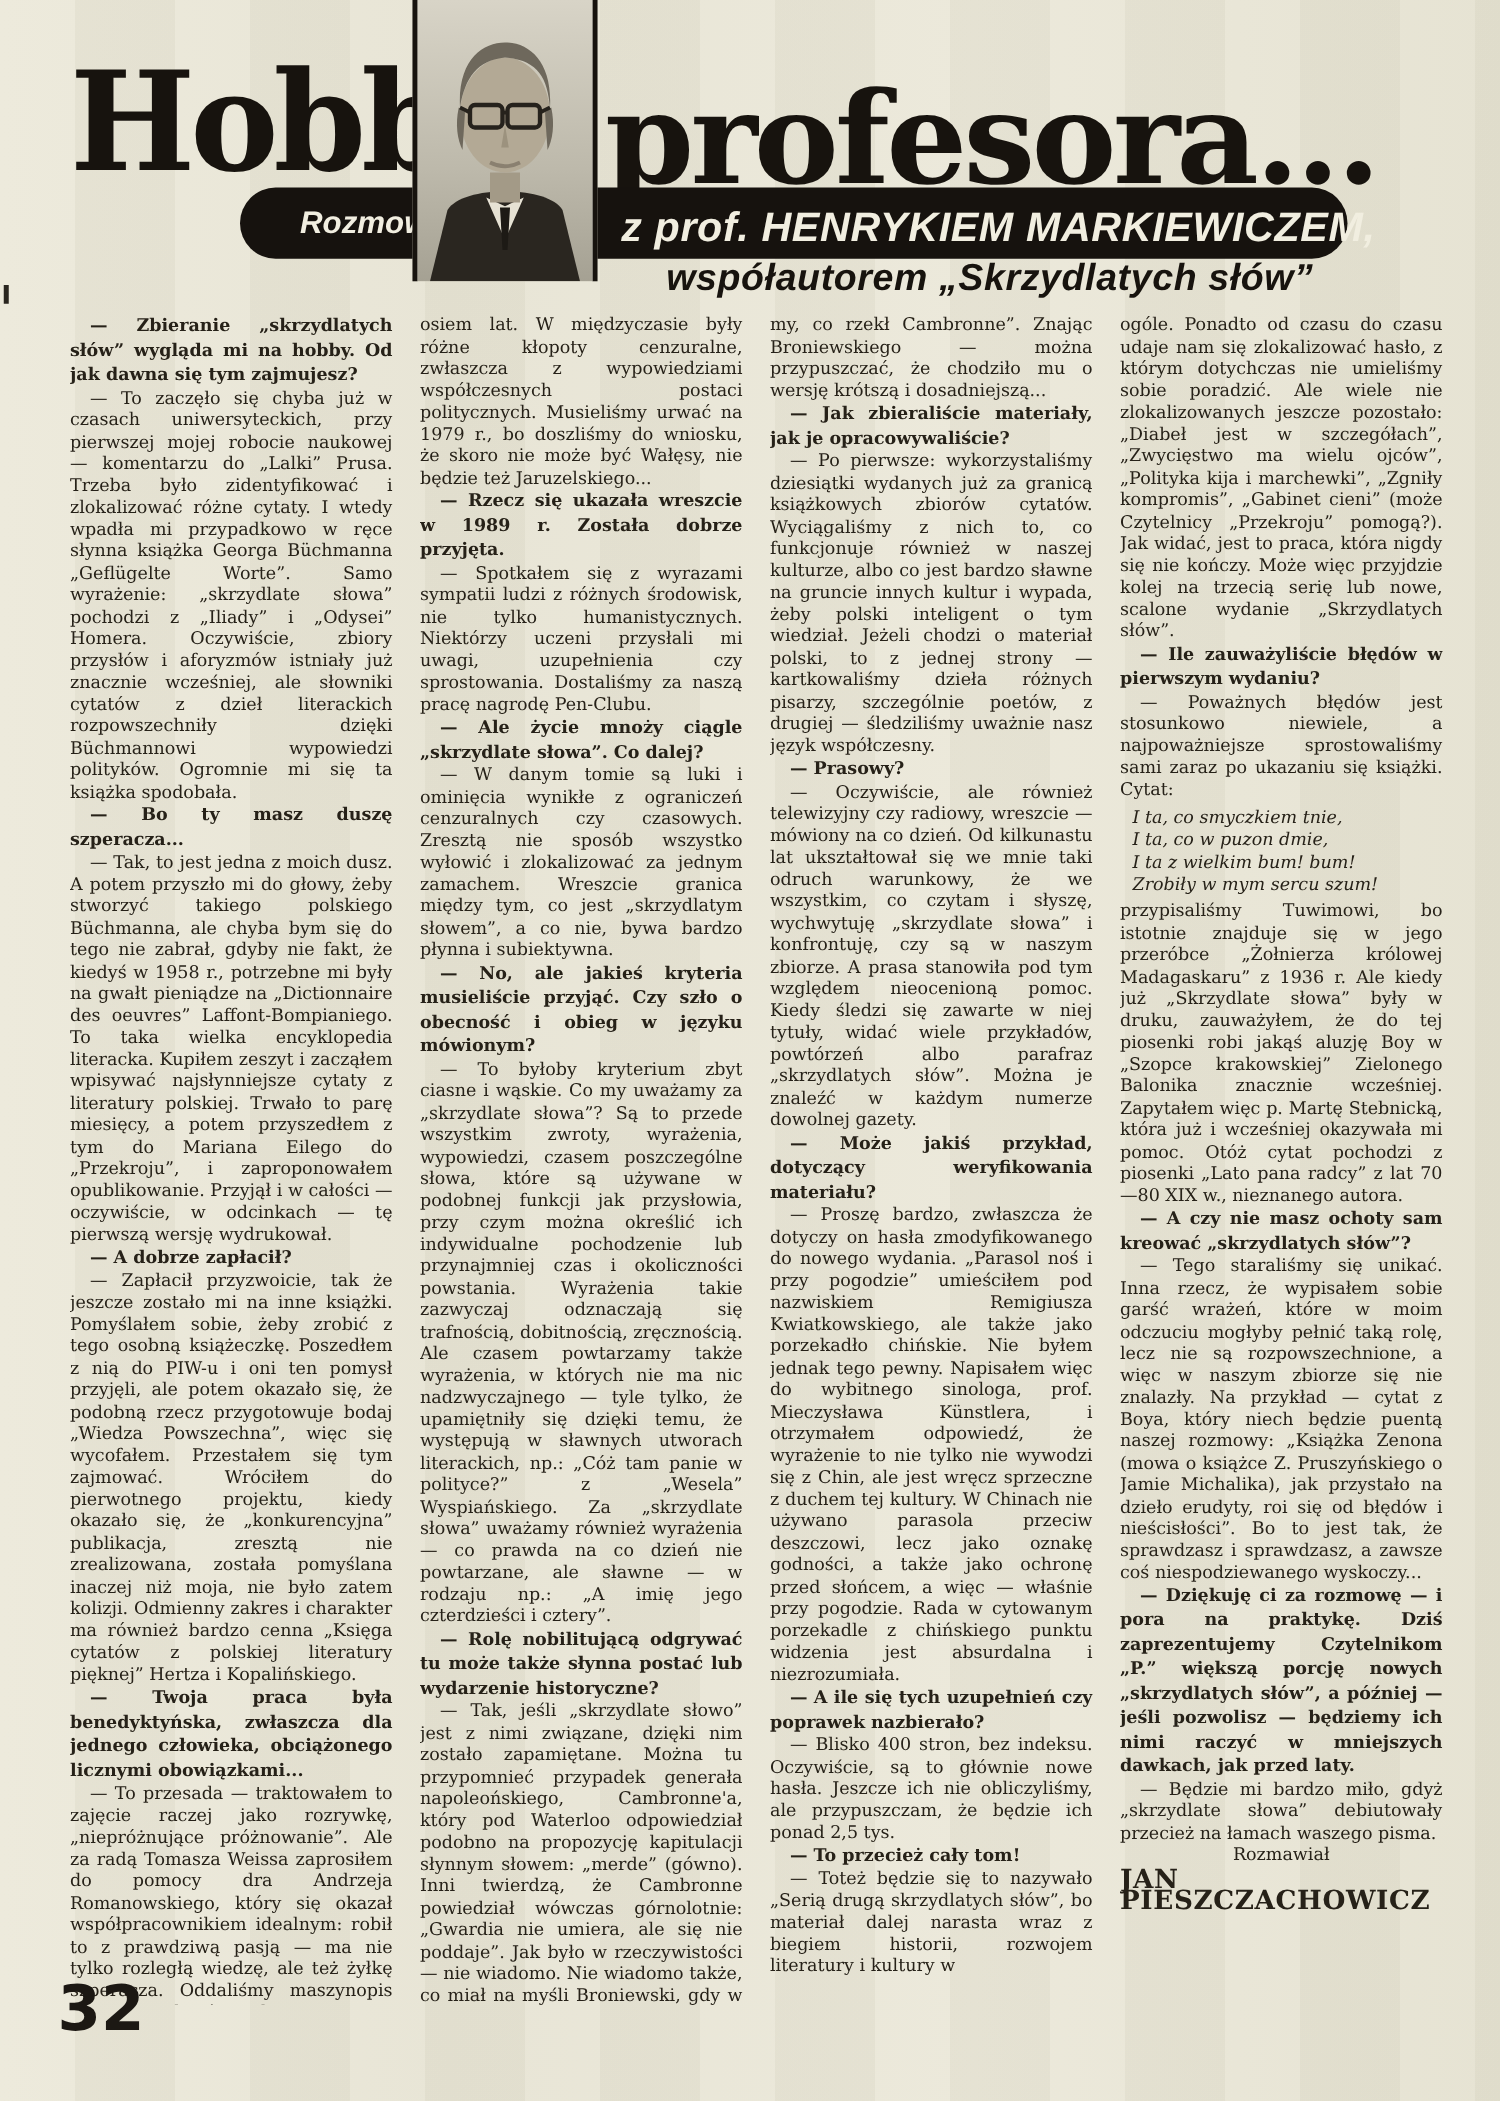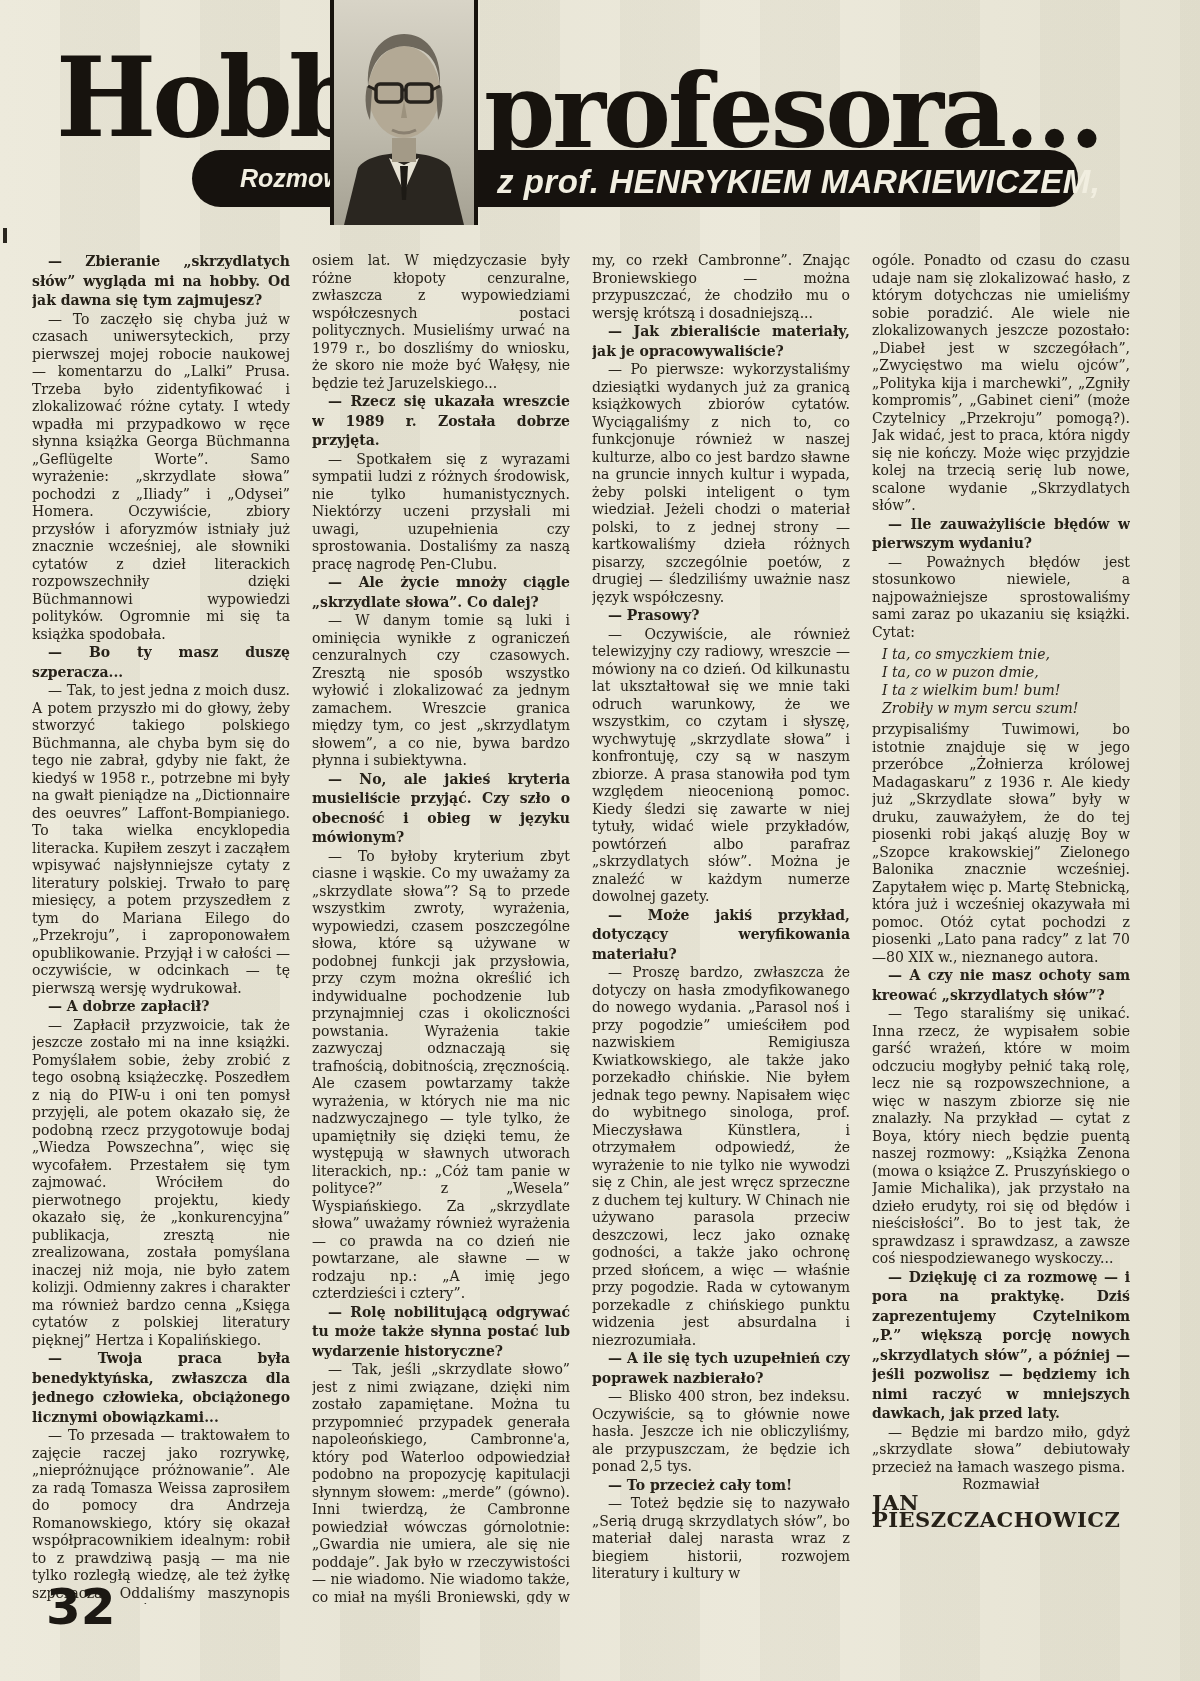--- a/index.html
+++ b/index.html
@@ -38,21 +38,21 @@
   }
   .photo{
     position:absolute;left:330px;top:0;width:140px;height:225px;z-index:3;
     background:#c9c5b8;border-left:4px solid #17130e;border-right:4px solid #17130e;
     box-shadow:inset 0 0 0 2px rgba(255,255,255,0.6);
   }
   .photo svg{display:block;width:100%;height:100%;}
   .margin-tick{position:absolute;left:3px;top:228px;width:4px;height:15px;background:#2a261f;}
   
   .columns{
-    position:absolute;left:32px;top:252px;width:1122px;height:1352px;
+    position:absolute;left:56px;top:252px;width:1122px;height:1352px;
     display:flex;gap:22px;
   }
   .column{
     flex:0 0 258px;width:258px;overflow:hidden;
     font-size:14px;line-height:17.5px;text-align:justify;
   }
   .column p{margin:0;}
   .p-a{text-indent:16px;}
   .p-cont{text-indent:0;}
   .p-q{font-weight:bold;text-indent:16px;margin:8px 0 6px;line-height:19.5px;}
@@ -69,20 +69,21 @@
 <body>
 
 <div class="page">
 
   <div class="title-left">Hobby</div>
   <div class="title-right">profesora...</div>
 
   <div class="black-bar"></div>
   <div class="bar-left-label">Rozmowa</div>
   <div class="bar-right-label">z prof. HENRYKIEM MARKIEWICZEM,</div>
+  <div class="subtitle">współautorem „Skrzydlatych słów”</div>
 
   <div class="photo">
     <svg viewBox="0 0 140 225" preserveAspectRatio="none">
       <defs>
         <linearGradient id="bgg" x1="0" y1="0" x2="0" y2="1">
           <stop offset="0" stop-color="#d8d4c7"></stop>
             <stop offset="0.6" stop-color="#bdb9ab"></stop>
             <stop offset="1" stop-color="#a5a193"></stop>
         </linearGradient>
       </defs>

